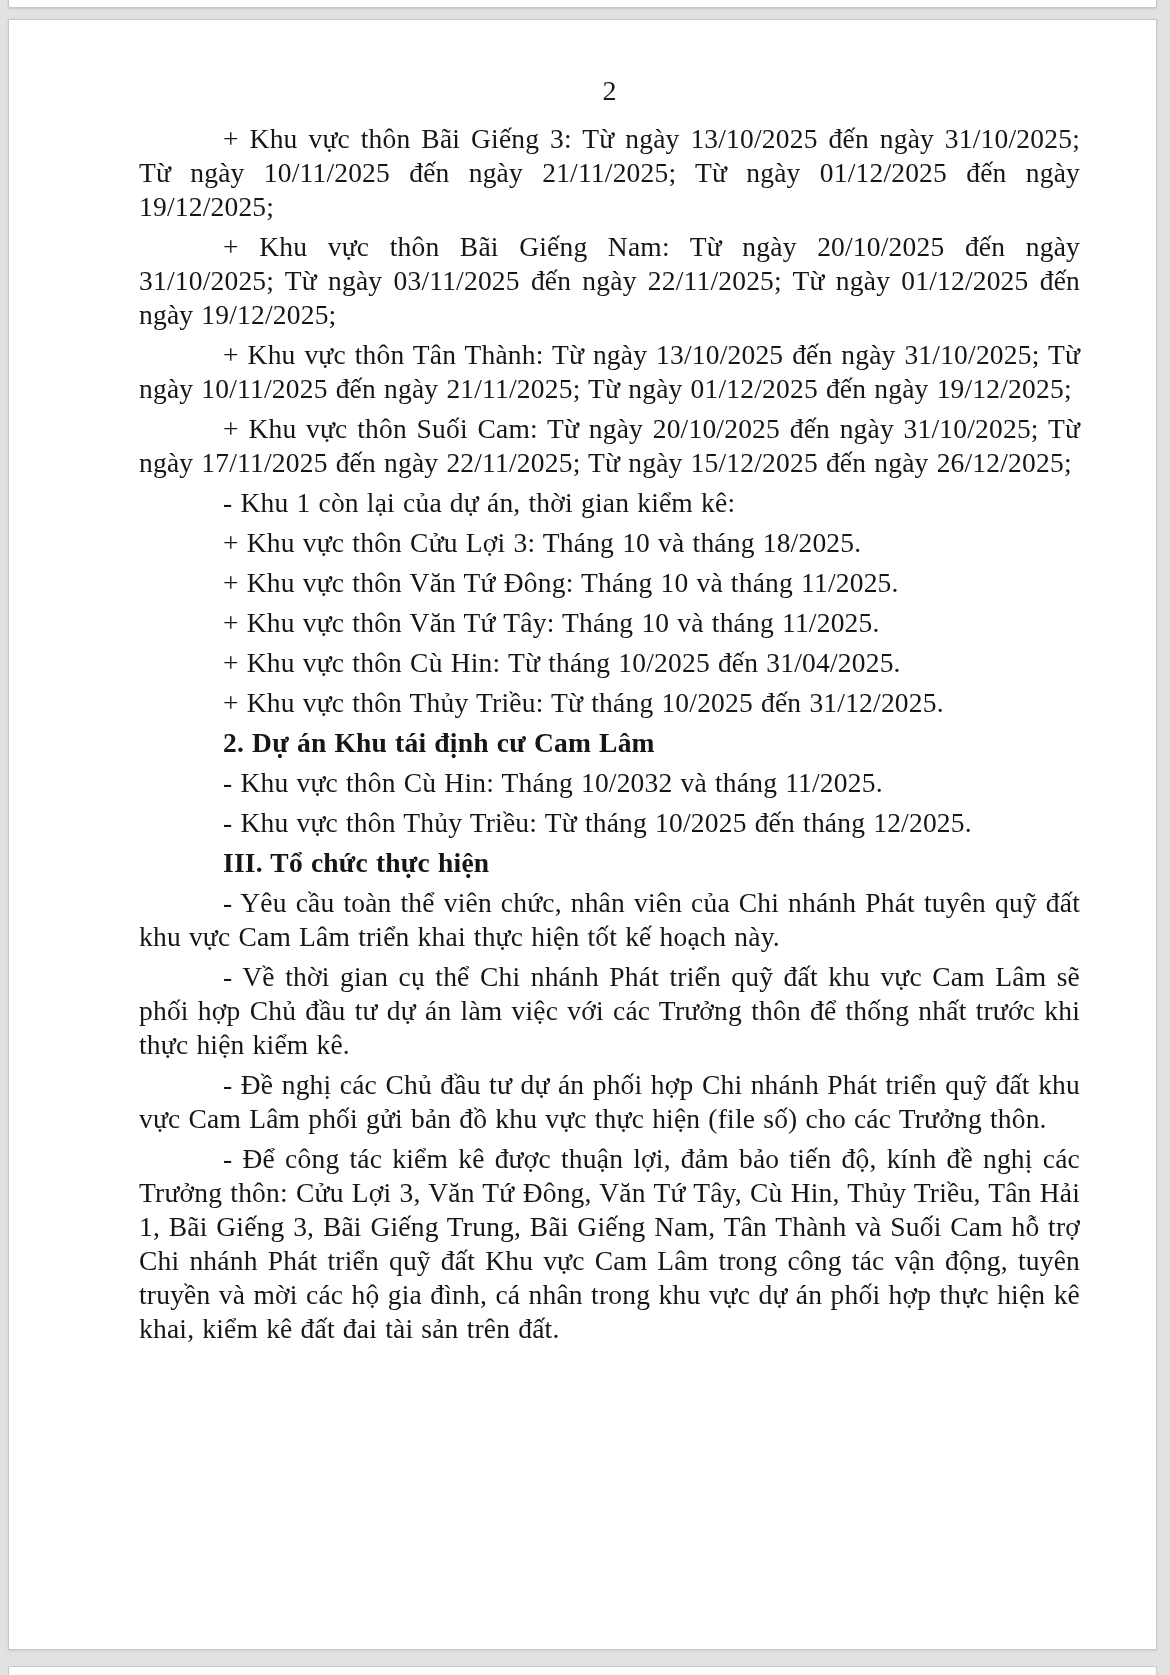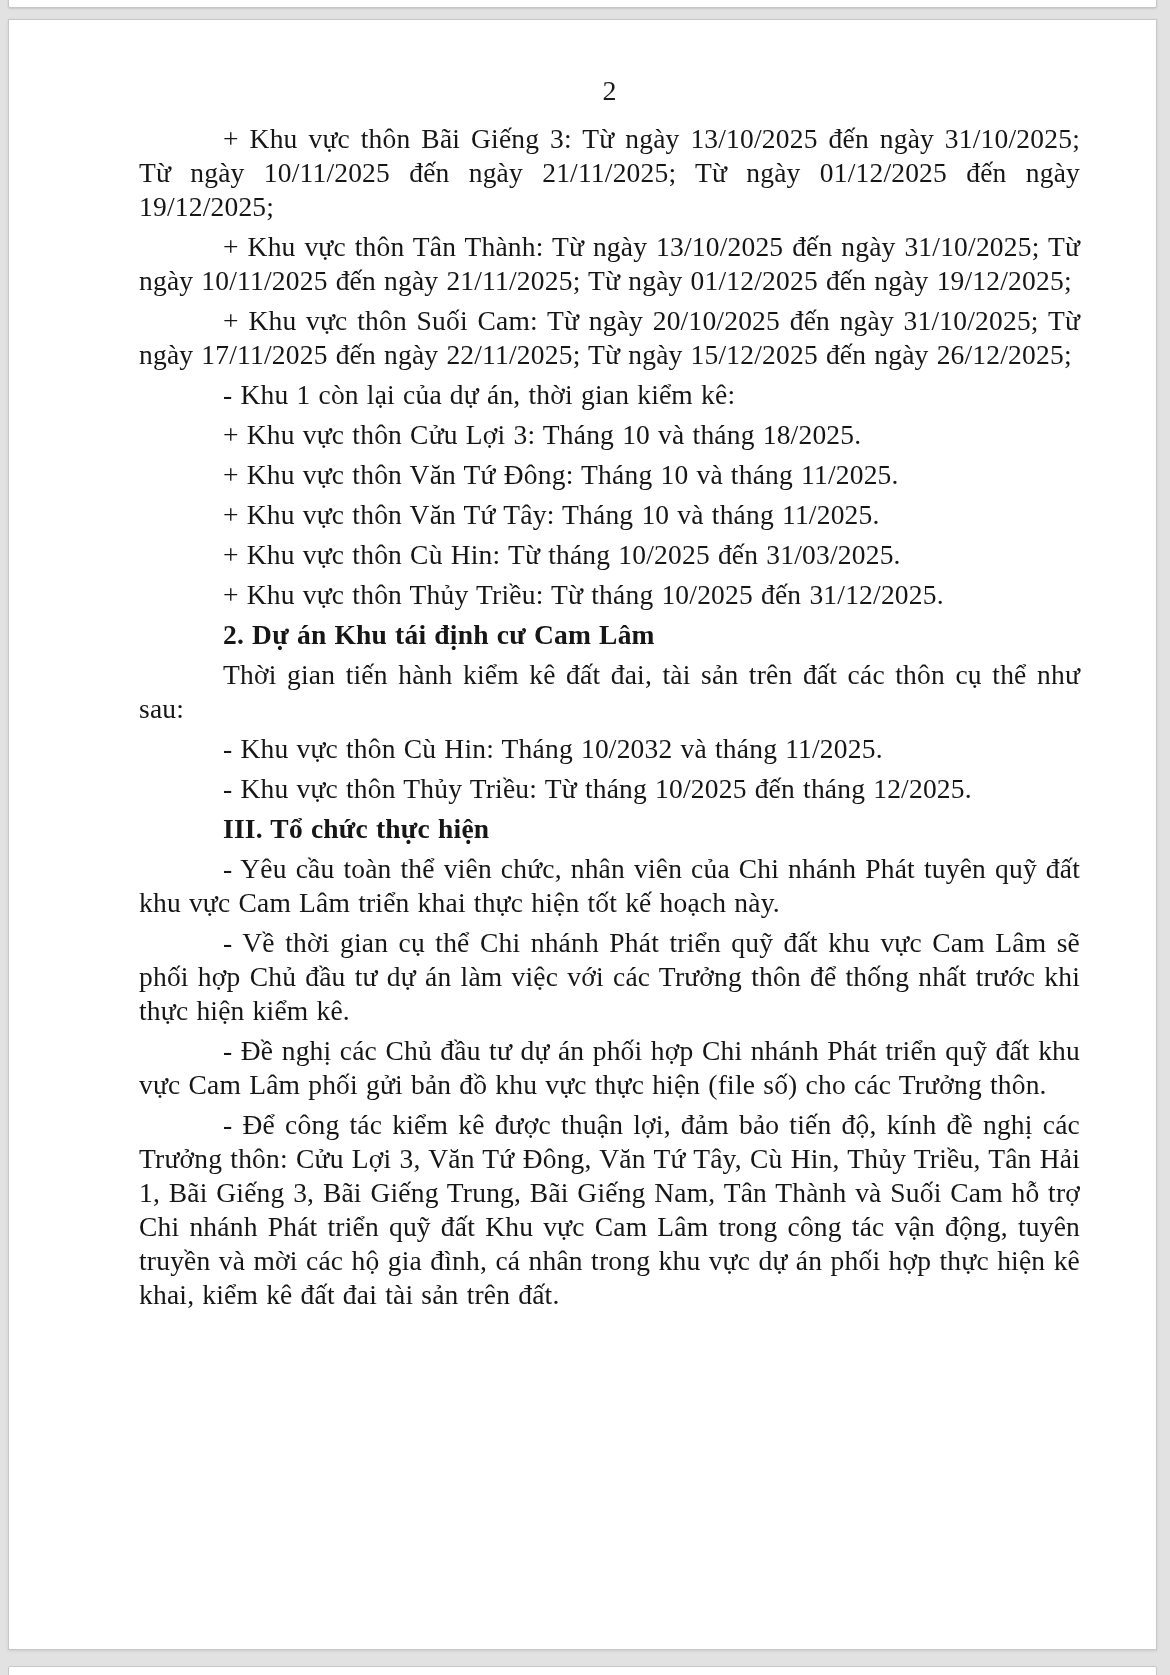--- a/index.html
+++ b/index.html
@@ -68,30 +68,30 @@
 </style>
 </head>
 <body>
 
 <div class="page-edge prev-page"></div>
 
 <div class="page">
   <div class="page-number">2</div>
 
   <p class="para">+ Khu vực thôn Bãi Giếng 3: Từ ngày 13/10/2025 đến ngày 31/10/2025; Từ ngày 10/11/2025 đến ngày 21/11/2025; Từ ngày 01/12/2025 đến ngày 19/12/2025;</p>
+  <p class="para">+ Khu vực thôn Bãi Giếng Nam: Từ ngày 20/10/2025 đến ngày 31/10/2025; Từ ngày 03/11/2025 đến ngày 22/11/2025; Từ ngày 01/12/2025 đến ngày 19/12/2025;</p>
   <p class="para">+ Khu vực thôn Tân Thành: Từ ngày 13/10/2025 đến ngày 31/10/2025; Từ ngày 10/11/2025 đến ngày 21/11/2025; Từ ngày 01/12/2025 đến ngày 19/12/2025;</p>
   <p class="para">+ Khu vực thôn Suối Cam: Từ ngày 20/10/2025 đến ngày 31/10/2025; Từ ngày 17/11/2025 đến ngày 22/11/2025; Từ ngày 15/12/2025 đến ngày 26/12/2025;</p>
   <p class="para">- Khu 1 còn lại của dự án, thời gian kiểm kê:</p>
   <p class="para">+ Khu vực thôn Cửu Lợi 3: Tháng 10 và tháng 18/2025.</p>
   <p class="para">+ Khu vực thôn Văn Tứ Đông: Tháng 10 và tháng 11/2025.</p>
   <p class="para">+ Khu vực thôn Văn Tứ Tây: Tháng 10 và tháng 11/2025.</p>
-  <p class="para">+ Khu vực thôn Cù Hin: Từ tháng 10/2025 đến 31/03/2025.</p>
+  <p class="para">+ Khu vực thôn Cù Hin: Từ tháng 10/2025 đến 31/04/2025.</p>
   <p class="para">+ Khu vực thôn Thủy Triều: Từ tháng 10/2025 đến 31/12/2025.</p>
   <p class="para heading">2. Dự án Khu tái định cư Cam Lâm</p>
-  <p class="para">Thời gian tiến hành kiểm kê đất đai, tài sản trên đất các thôn cụ thể như sau:</p>
   <p class="para">- Khu vực thôn Cù Hin: Tháng 10/2032 và tháng 11/2025.</p>
   <p class="para">- Khu vực thôn Thủy Triều: Từ tháng 10/2025 đến tháng 12/2025.</p>
   <p class="para heading">III. Tổ chức thực hiện</p>
   <p class="para">- Yêu cầu toàn thể viên chức, nhân viên của Chi nhánh Phát tuyên quỹ đất khu vực Cam Lâm triển khai thực hiện tốt kế hoạch này.</p>
   <p class="para">- Về thời gian cụ thể Chi nhánh Phát triển quỹ đất khu vực Cam Lâm sẽ phối hợp Chủ đầu tư dự án làm việc với các Trưởng thôn để thống nhất trước khi thực hiện kiểm kê.</p>
   <p class="para">- Đề nghị các Chủ đầu tư dự án phối hợp Chi nhánh Phát triển quỹ đất khu vực Cam Lâm phối gửi bản đồ khu vực thực hiện (file số) cho các Trưởng thôn.</p>
   <p class="para">- Để công tác kiểm kê được thuận lợi, đảm bảo tiến độ, kính đề nghị các Trưởng thôn: Cửu Lợi 3, Văn Tứ Đông, Văn Tứ Tây, Cù Hin, Thủy Triều, Tân Hải 1, Bãi Giếng 3, Bãi Giếng Trung, Bãi Giếng Nam, Tân Thành và Suối Cam hỗ trợ Chi nhánh Phát triển quỹ đất Khu vực Cam Lâm trong công tác vận động, tuyên truyền và mời các hộ gia đình, cá nhân trong khu vực dự án phối hợp thực hiện kê khai, kiểm kê đất đai tài sản trên đất.</p>
 </div>
 
 <div class="page-edge next-page"></div>

